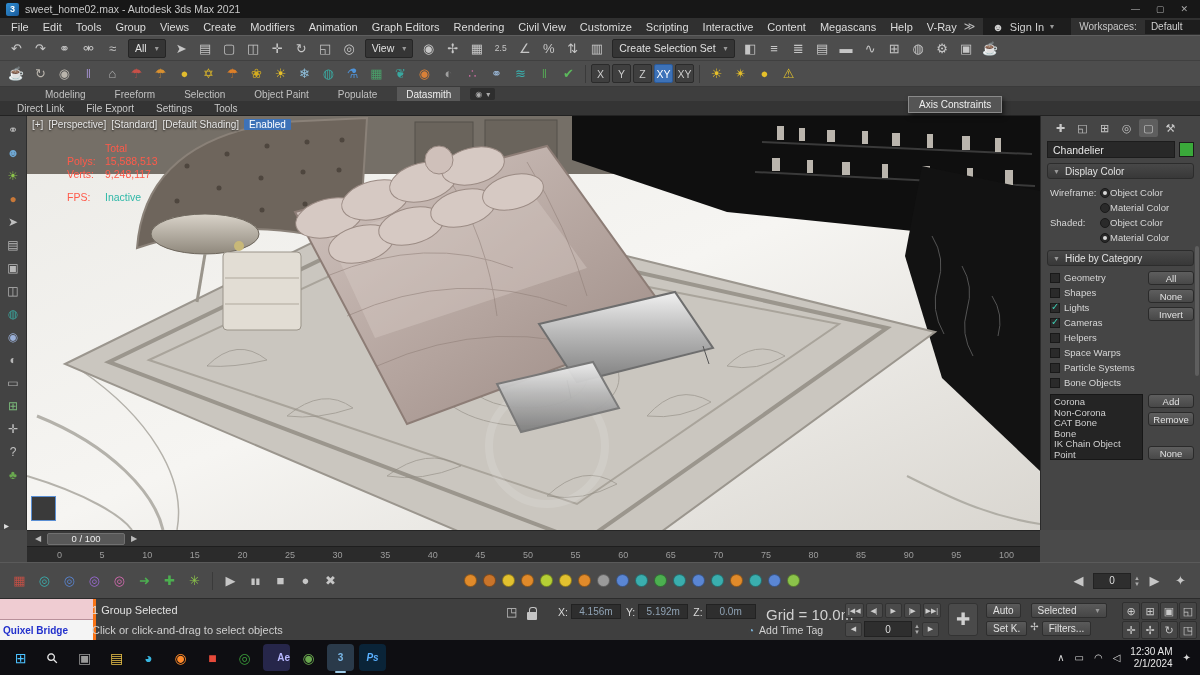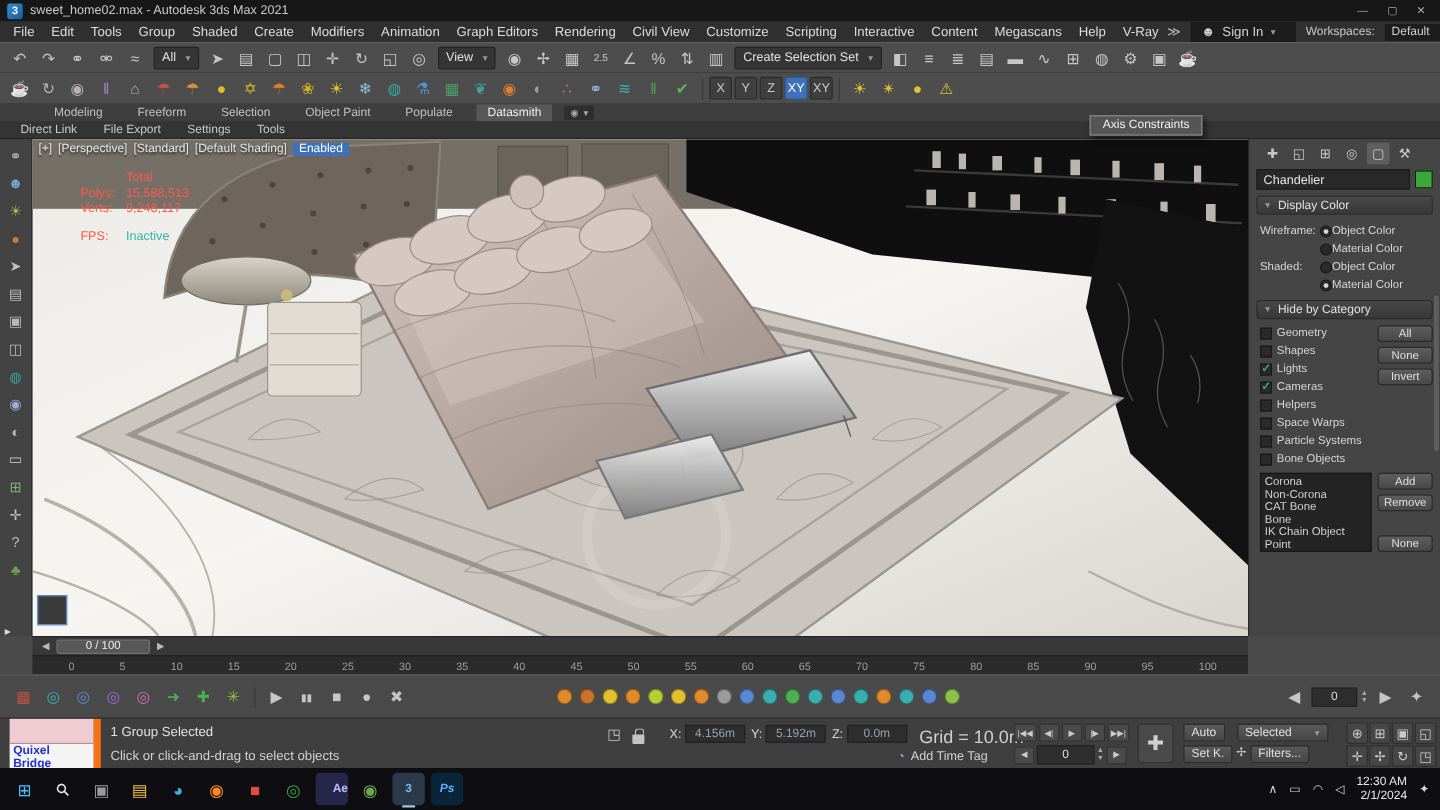--- a/index.html
+++ b/index.html
@@ -93,21 +93,21 @@
 .tick{flex:none}
 
 .trackrow{position:absolute;left:0;top:562px;width:1200px;height:36px;background:#4a4a4a;border-top:1px solid #5a5a5a;display:flex;align-items:center;padding:0 8px;gap:2px}
 .dots{display:flex;gap:6px;margin-left:120px}
 .dot{width:13px;height:13px;border-radius:50%;flex:none;border:1px solid rgba(0,0,0,.35)}
 .trright{margin-left:auto;display:flex;align-items:center;gap:3px}
 .spinfield{width:38px;height:16px;background:#2e2e2e;border:1px solid #222;color:#ddd;font-size:10px;display:flex;align-items:center;justify-content:center}
 .spincol{display:flex;flex-direction:column;font-size:6px;color:#aaa;line-height:6px}
 
 .statusbar{position:absolute;left:0;top:598px;width:1200px;height:42px;background:#3f3f3f;border-top:1px solid #2b2b2b}
-.listener{position:absolute;left:8px;top:0;width:76px;height:42px;border-right:6px solid #f97316}
+.listener{position:absolute;left:0;top:0;width:96px;height:42px;border-right:3px solid #f97316}
 .lpink{height:21px;background:#efccd2;border-bottom:1px solid #b8909a}
 .lwhite{height:21px;background:#f4f4f4;display:flex;align-items:center;padding:0 3px;font-size:10px;color:#2230cc;font-weight:bold}
 .sline1{position:absolute;left:92px;top:5px;color:#e0e0e0}
 .sprompt{position:absolute;left:92px;top:25px;color:#cfcfcf}
 .isolock{position:absolute;left:506px;top:6px;display:flex;gap:10px;align-items:flex-start}
 .isob{font-size:12px;color:#c4c4c4}
 .lockicon{position:relative;width:10px;height:8px;background:#c4c4c4;border-radius:1px;margin-top:7px}
 .lockicon::before{content:'';position:absolute;left:2px;top:-5px;width:6px;height:5px;border:1.5px solid #c4c4c4;border-bottom:none;border-radius:3px 3px 0 0}
 .coords{position:absolute;left:558px;top:5px;display:flex;gap:5px;align-items:center;font-size:10.5px;color:#d8d8d8}
 .cpair{display:flex;gap:3px;align-items:center}
@@ -154,21 +154,21 @@
       </span>
   </div>
 
   <div class="menubar">
     <span style="display:flex;height:100%">
 
     <span class="menuitem">File</span>
         <span class="menuitem">Edit</span>
         <span class="menuitem">Tools</span>
         <span class="menuitem">Group</span>
-        <span class="menuitem">Shaded</span>
+        <span class="menuitem">Views</span>
         <span class="menuitem">Create</span>
         <span class="menuitem">Modifiers</span>
         <span class="menuitem">Animation</span>
         <span class="menuitem">Graph Editors</span>
         <span class="menuitem">Rendering</span>
         <span class="menuitem">Civil View</span>
         <span class="menuitem">Customize</span>
         <span class="menuitem">Scripting</span>
         <span class="menuitem">Interactive</span>
         <span class="menuitem">Content</span>

